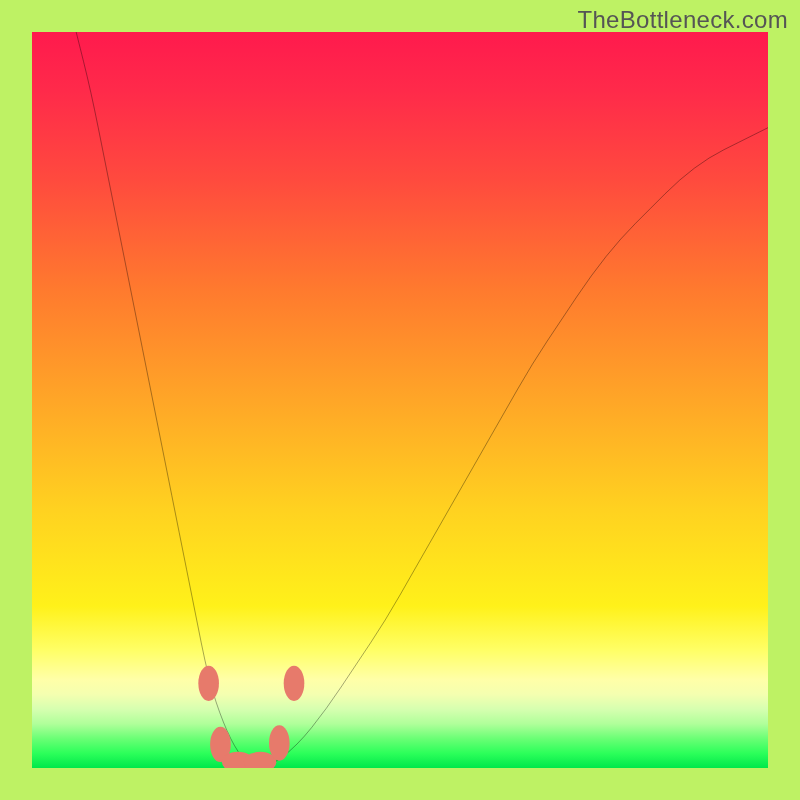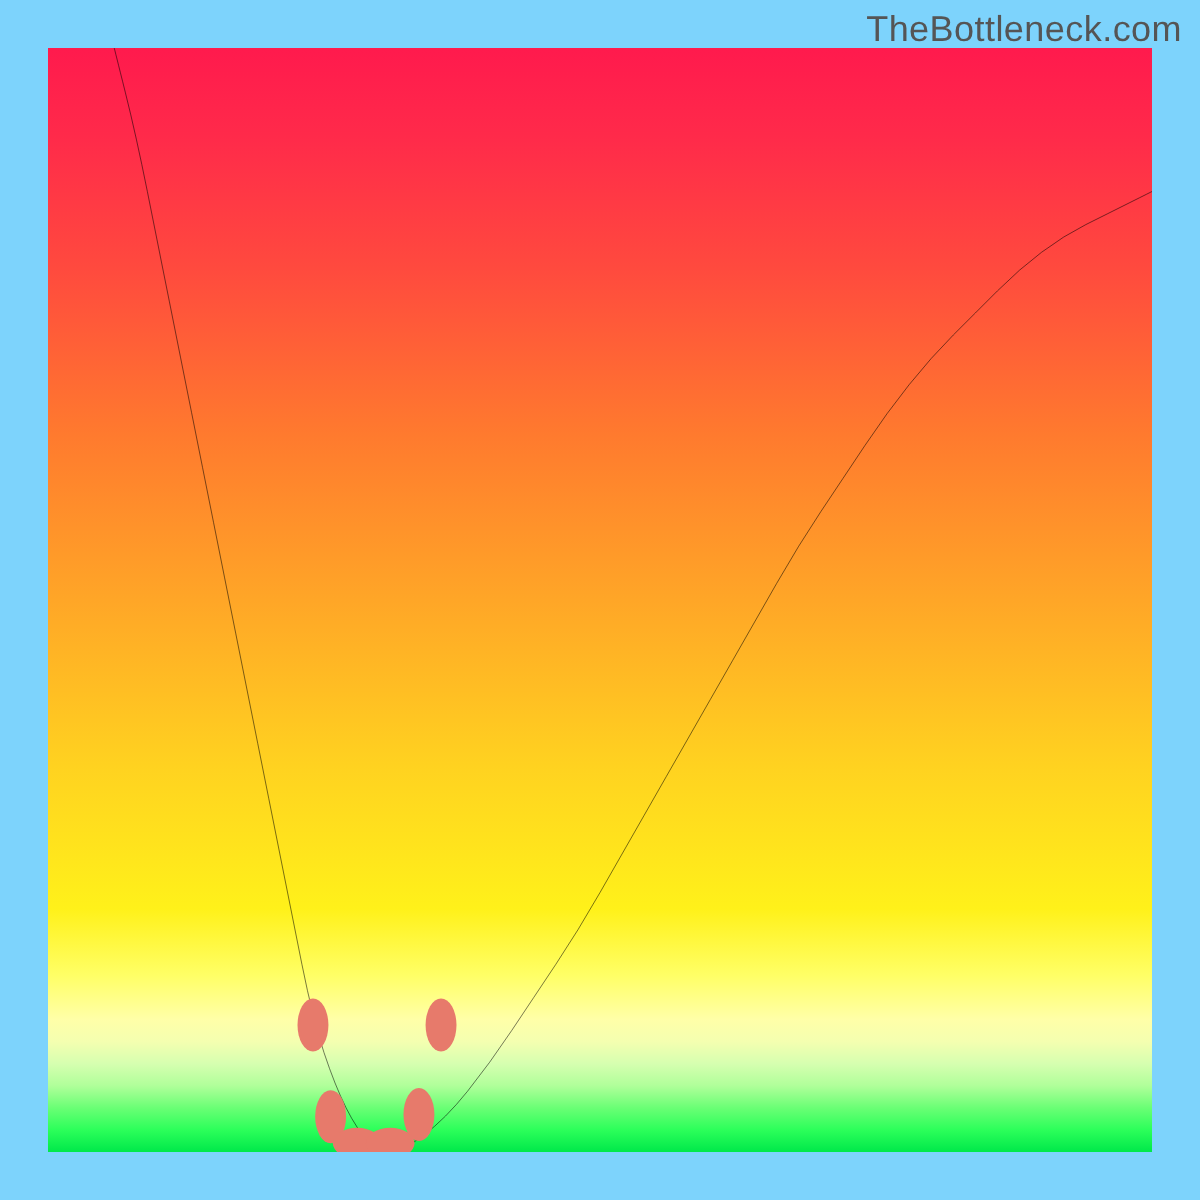--- a/index.html
+++ b/index.html
@@ -7,21 +7,21 @@
     padding: 0;
     width: 800px;
     height: 800px;
     overflow: hidden;
     font-family: Arial, Helvetica, sans-serif;
   }
   .frame {
     position: relative;
     width: 800px;
     height: 800px;
-    background: #7dd3fc;
+    background: #bef264;
   }
   .watermark {
     position: absolute;
     top: 6px;
     right: 12px;
     color: #555;
     font-size: 24px;
     font-weight: 500;
     letter-spacing: 0.3px;
     z-index: 10;

